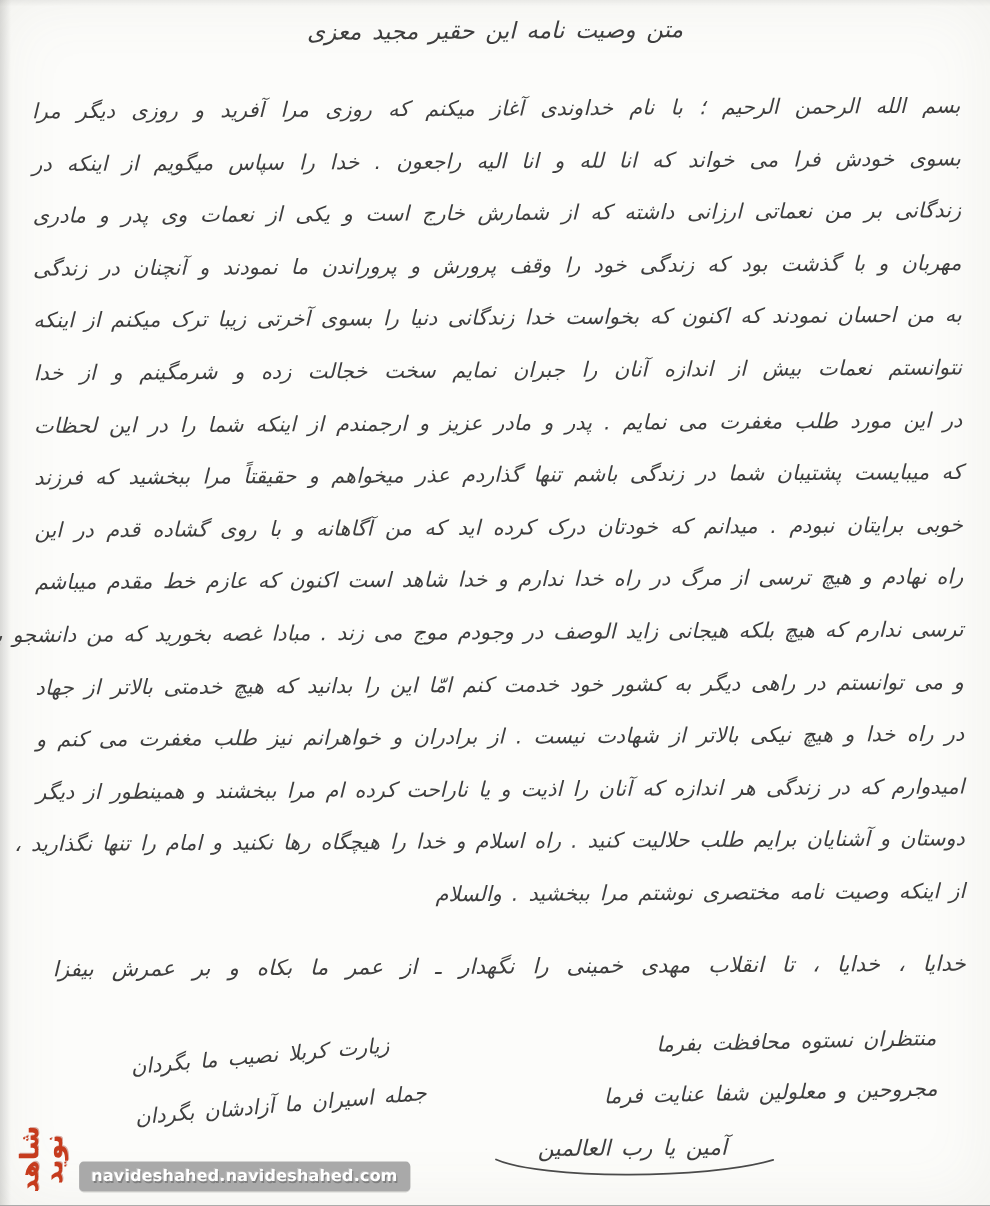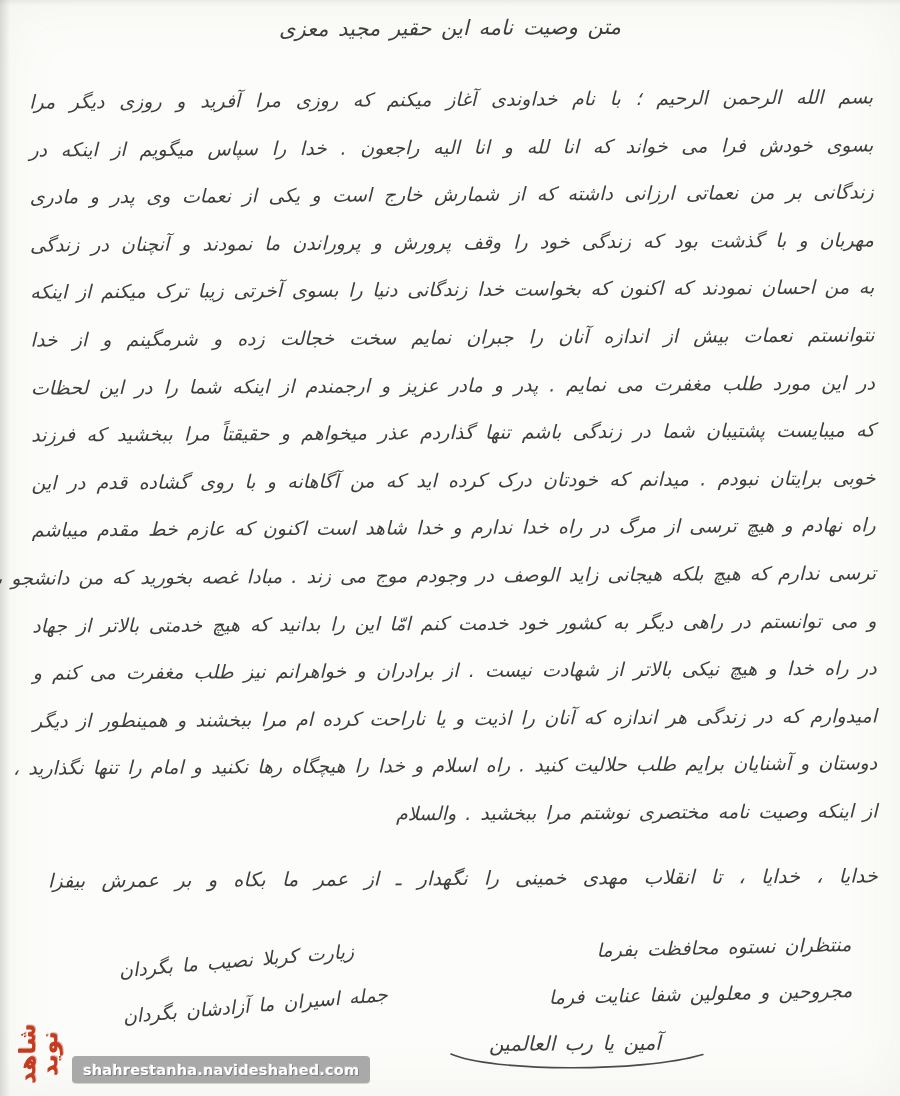--- a/index.html
+++ b/index.html
@@ -168,16 +168,16 @@
   </div>
 
   <div class="watermark">
     <div class="ns-logo">
       <div class="ns-logo-inner">
         <div>شاهد</div>
         <div>نوید</div>
       </div>
     </div>
     <div class="url-strip">
-      <span class="url-text">shahrestanha.navideshahed.com</span>
+      <span class="url-text">navideshahed.navideshahed.com</span>
     </div>
   </div>
 </div>
 
 </body></html>

